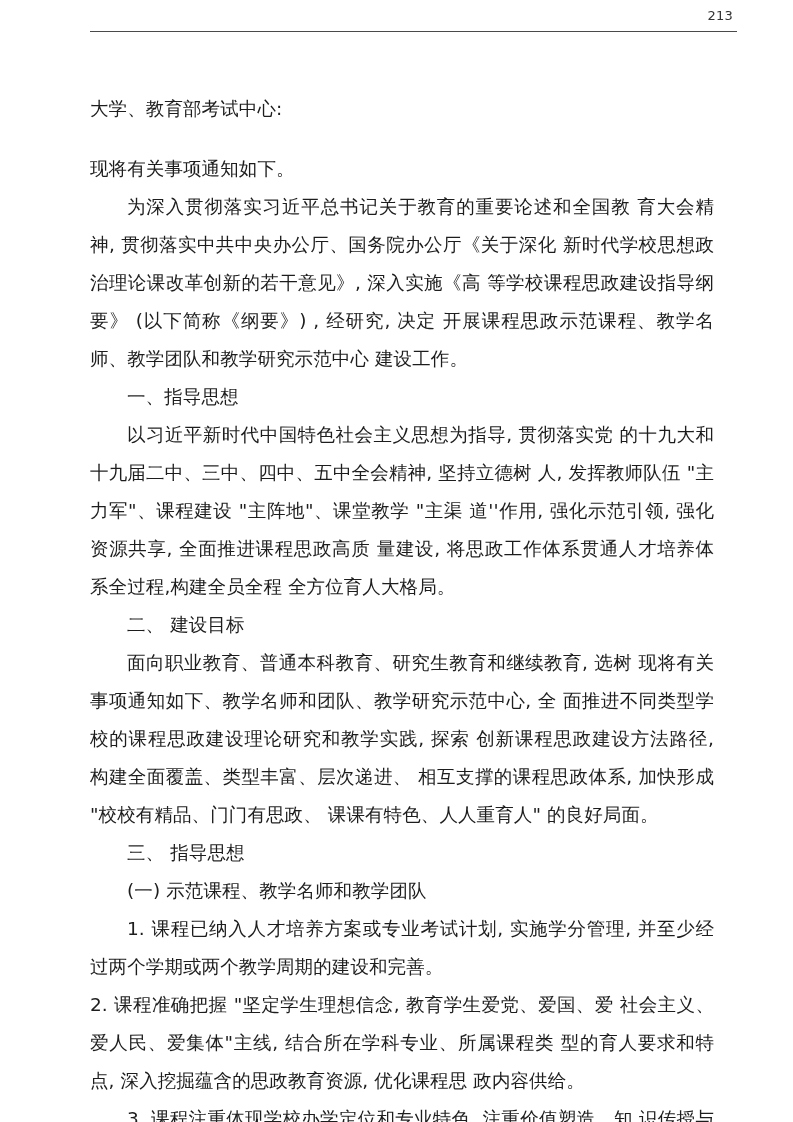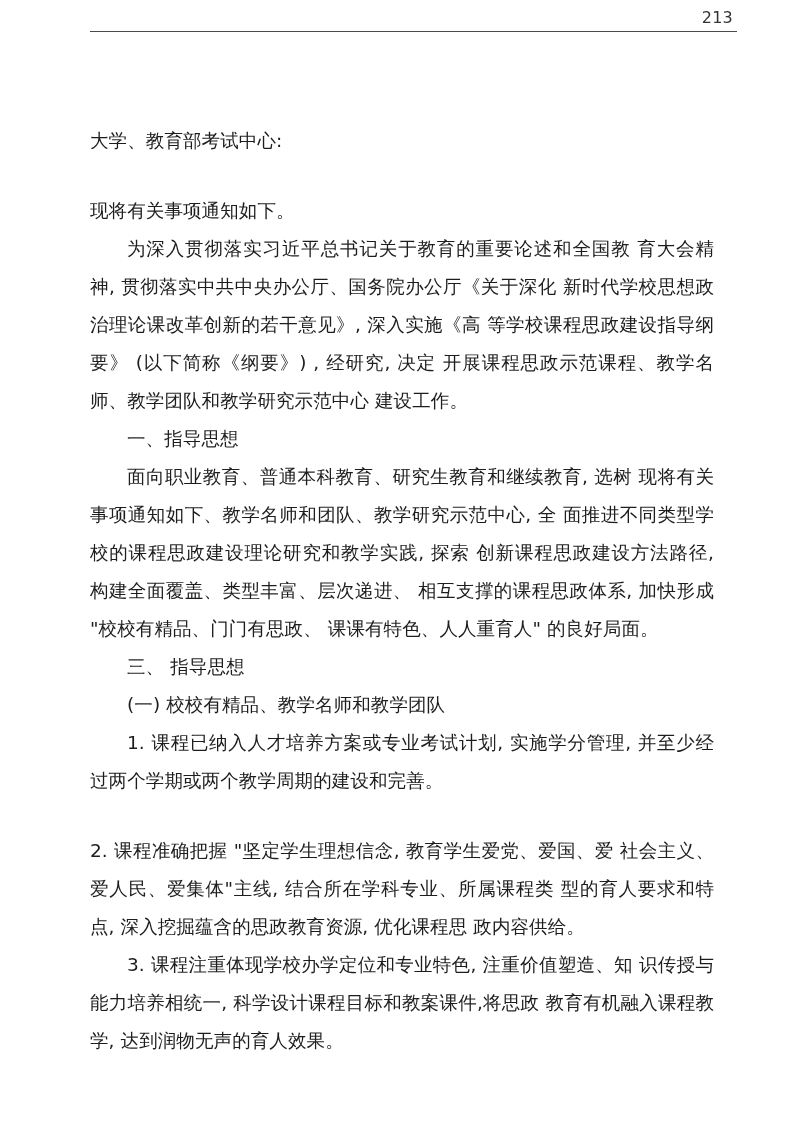--- a/index.html
+++ b/index.html
@@ -16,21 +16,21 @@
     width: 793px;
     height: 1122px;
     background: #ffffff;
     box-sizing: border-box;
     overflow: hidden;
   }
   .page-number {
     position: absolute;
     top: 8px;
     right: 60px;
-    font-size: 16px;
+    font-size: 13px;
     color: #333333;
     letter-spacing: 0.2px;
     font-family: "DejaVu Sans", "Liberation Sans", sans-serif;
   }
   .header-rule {
     position: absolute;
     top: 31px;
     left: 90px;
     right: 56px;
     height: 0;
@@ -52,21 +52,20 @@
     letter-spacing: 0.1px;
   }
   .salutation {
     margin-bottom: 22px;
   }
   .indent2 {
     text-indent: 2em;
   }
   .indent0 {
     text-indent: 0;
-    margin-top: 32px;
   }
 </style>
 </head>
 <body>
 
 <div class="page">
 
   <div class="page-number">213</div>
 
   <div class="header-rule"></div>
@@ -74,27 +73,29 @@
   <div class="content">
 
     <p class="para salutation indent0">大学、教育部考试中心:</p>
 
     <p class="para indent0">现将有关事项通知如下。</p>
 
     <p class="para indent2">为深入贯彻落实习近平总书记关于教育的重要论述和全国教 育大会精神, 贯彻落实中共中央办公厅、国务院办公厅《关于深化 新时代学校思想政治理论课改革创新的若干意见》, 深入实施《高 等学校课程思政建设指导纲要》 (以下简称《纲要》) , 经研究, 决定 开展课程思政示范课程、教学名师、教学团队和教学研究示范中心 建设工作。</p>
 
     <p class="para indent2">一、指导思想</p>
 
+    <p class="para indent2">以习近平新时代中国特色社会主义思想为指导, 贯彻落实党 的十九大和十九届二中、三中、四中、五中全会精神, 坚持立德树 人, 发挥教师队伍 "主力军"、课程建设 "主阵地"、课堂教学 "主渠 道''作用, 强化示范引领, 强化资源共享, 全面推进课程思政高质 量建设, 将思政工作体系贯通人才培养体系全过程,构建全员全程 全方位育人大格局。</p>
 
+    <p class="para indent2">二、 建设目标</p>
 
     <p class="para indent2">面向职业教育、普通本科教育、研究生教育和继续教育, 选树 现将有关事项通知如下、教学名师和团队、教学研究示范中心, 全 面推进不同类型学校的课程思政建设理论研究和教学实践, 探索 创新课程思政建设方法路径, 构建全面覆盖、类型丰富、层次递进、 相互支撑的课程思政体系, 加快形成 "校校有精品、门门有思政、 课课有特色、人人重育人" 的良好局面。</p>
 
     <p class="para indent2">三、 指导思想</p>
 
-    <p class="para indent2">(一) 校校有精品、教学名师和教学团队</p>
+    <p class="para indent2">(一) 示范课程、教学名师和教学团队</p>
 
     <p class="para indent2">1. 课程已纳入人才培养方案或专业考试计划, 实施学分管理, 并至少经过两个学期或两个教学周期的建设和完善。</p>
 
     <p class="para indent0">2. 课程准确把握 "坚定学生理想信念, 教育学生爱党、爱国、爱 社会主义、爱人民、爱集体"主线, 结合所在学科专业、所属课程类 型的育人要求和特点, 深入挖掘蕴含的思政教育资源, 优化课程思 政内容供给。</p>
 
     <p class="para indent2">3. 课程注重体现学校办学定位和专业特色, 注重价值塑造、知 识传授与能力培养相统一, 科学设计课程目标和教案课件,将思政 教育有机融入课程教学, 达到润物无声的育人效果。</p>
 
   </div>
 </div>
 

